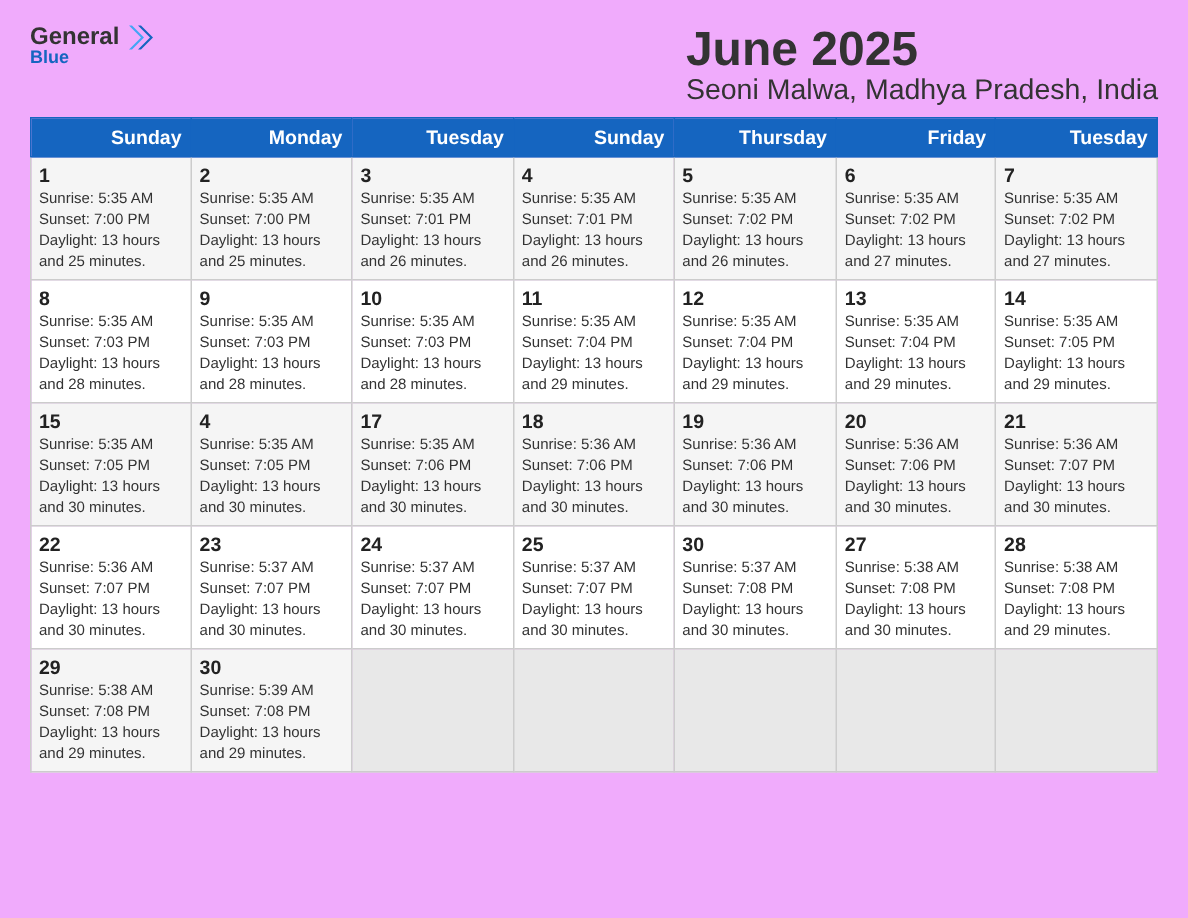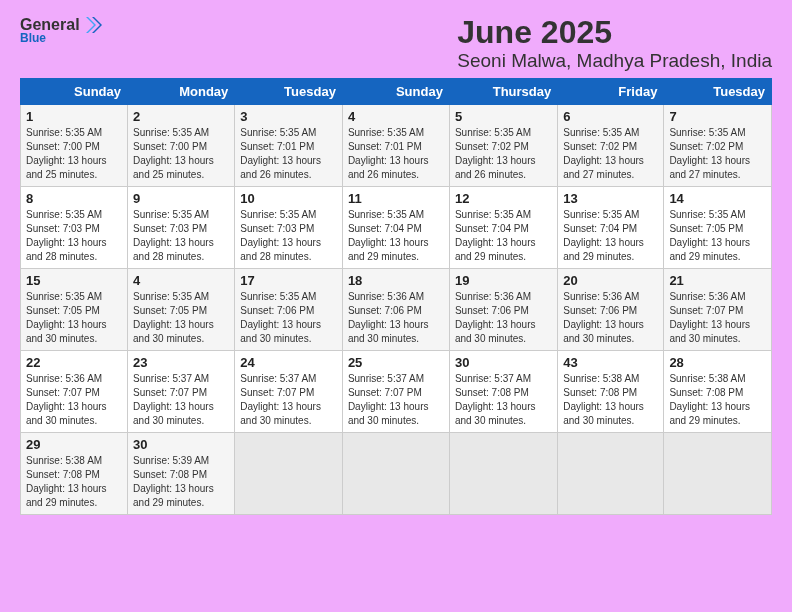--- a/index.html
+++ b/index.html
@@ -243,21 +243,21 @@
           </td>
           <td>
             <span class="day-num">25</span>
             <div class="day-info">Sunrise: 5:37 AM<br>Sunset: 7:07 PM<br>Daylight: 13 hours and 30 minutes.</div>
           </td>
           <td>
             <span class="day-num">30</span>
             <div class="day-info">Sunrise: 5:37 AM<br>Sunset: 7:08 PM<br>Daylight: 13 hours and 30 minutes.</div>
           </td>
           <td>
-            <span class="day-num">43</span>
+            <span class="day-num">27</span>
             <div class="day-info">Sunrise: 5:38 AM<br>Sunset: 7:08 PM<br>Daylight: 13 hours and 30 minutes.</div>
           </td>
           <td>
             <span class="day-num">28</span>
             <div class="day-info">Sunrise: 5:38 AM<br>Sunset: 7:08 PM<br>Daylight: 13 hours and 29 minutes.</div>
           </td>
         </tr>
         <tr>
           <td>
             <span class="day-num">29</span>

